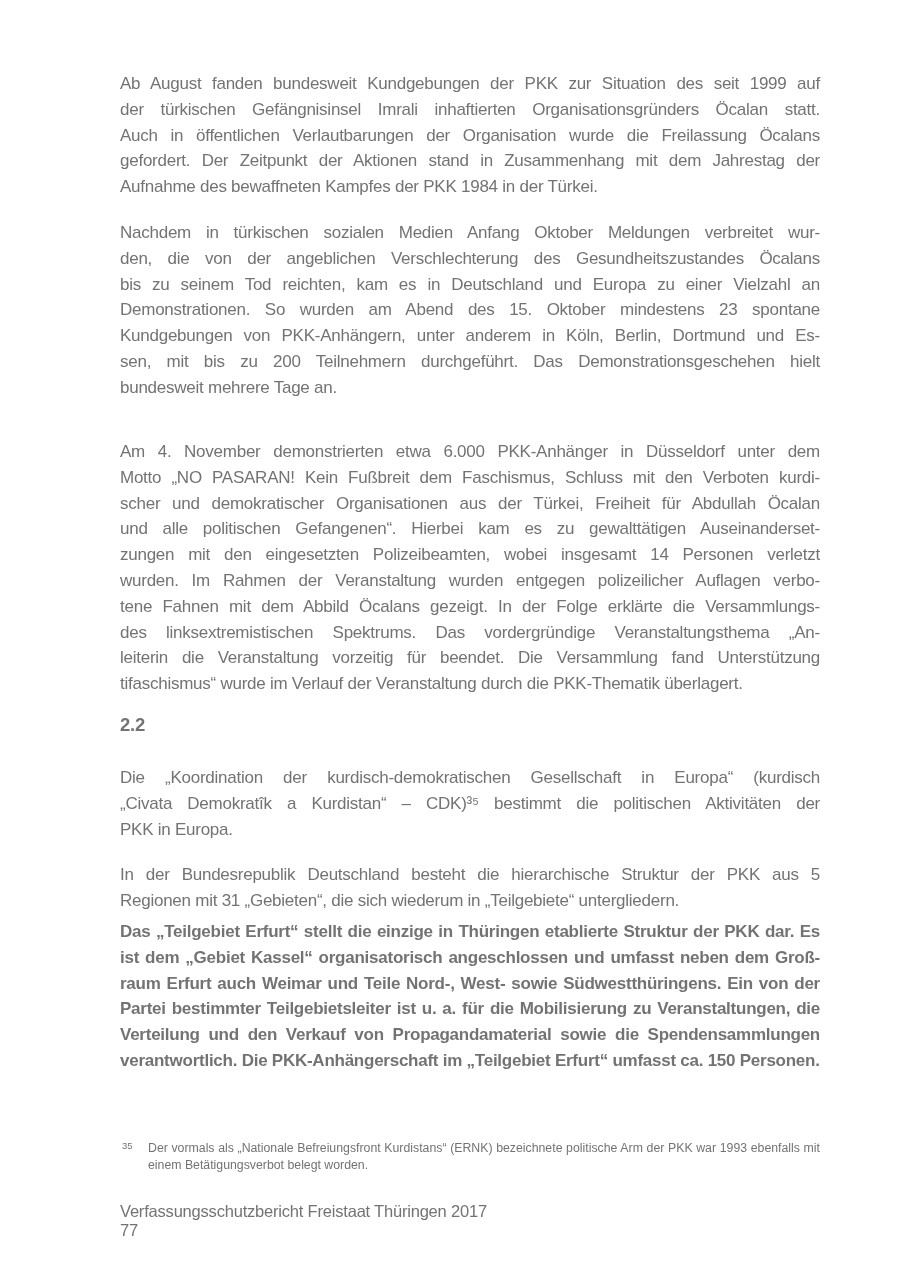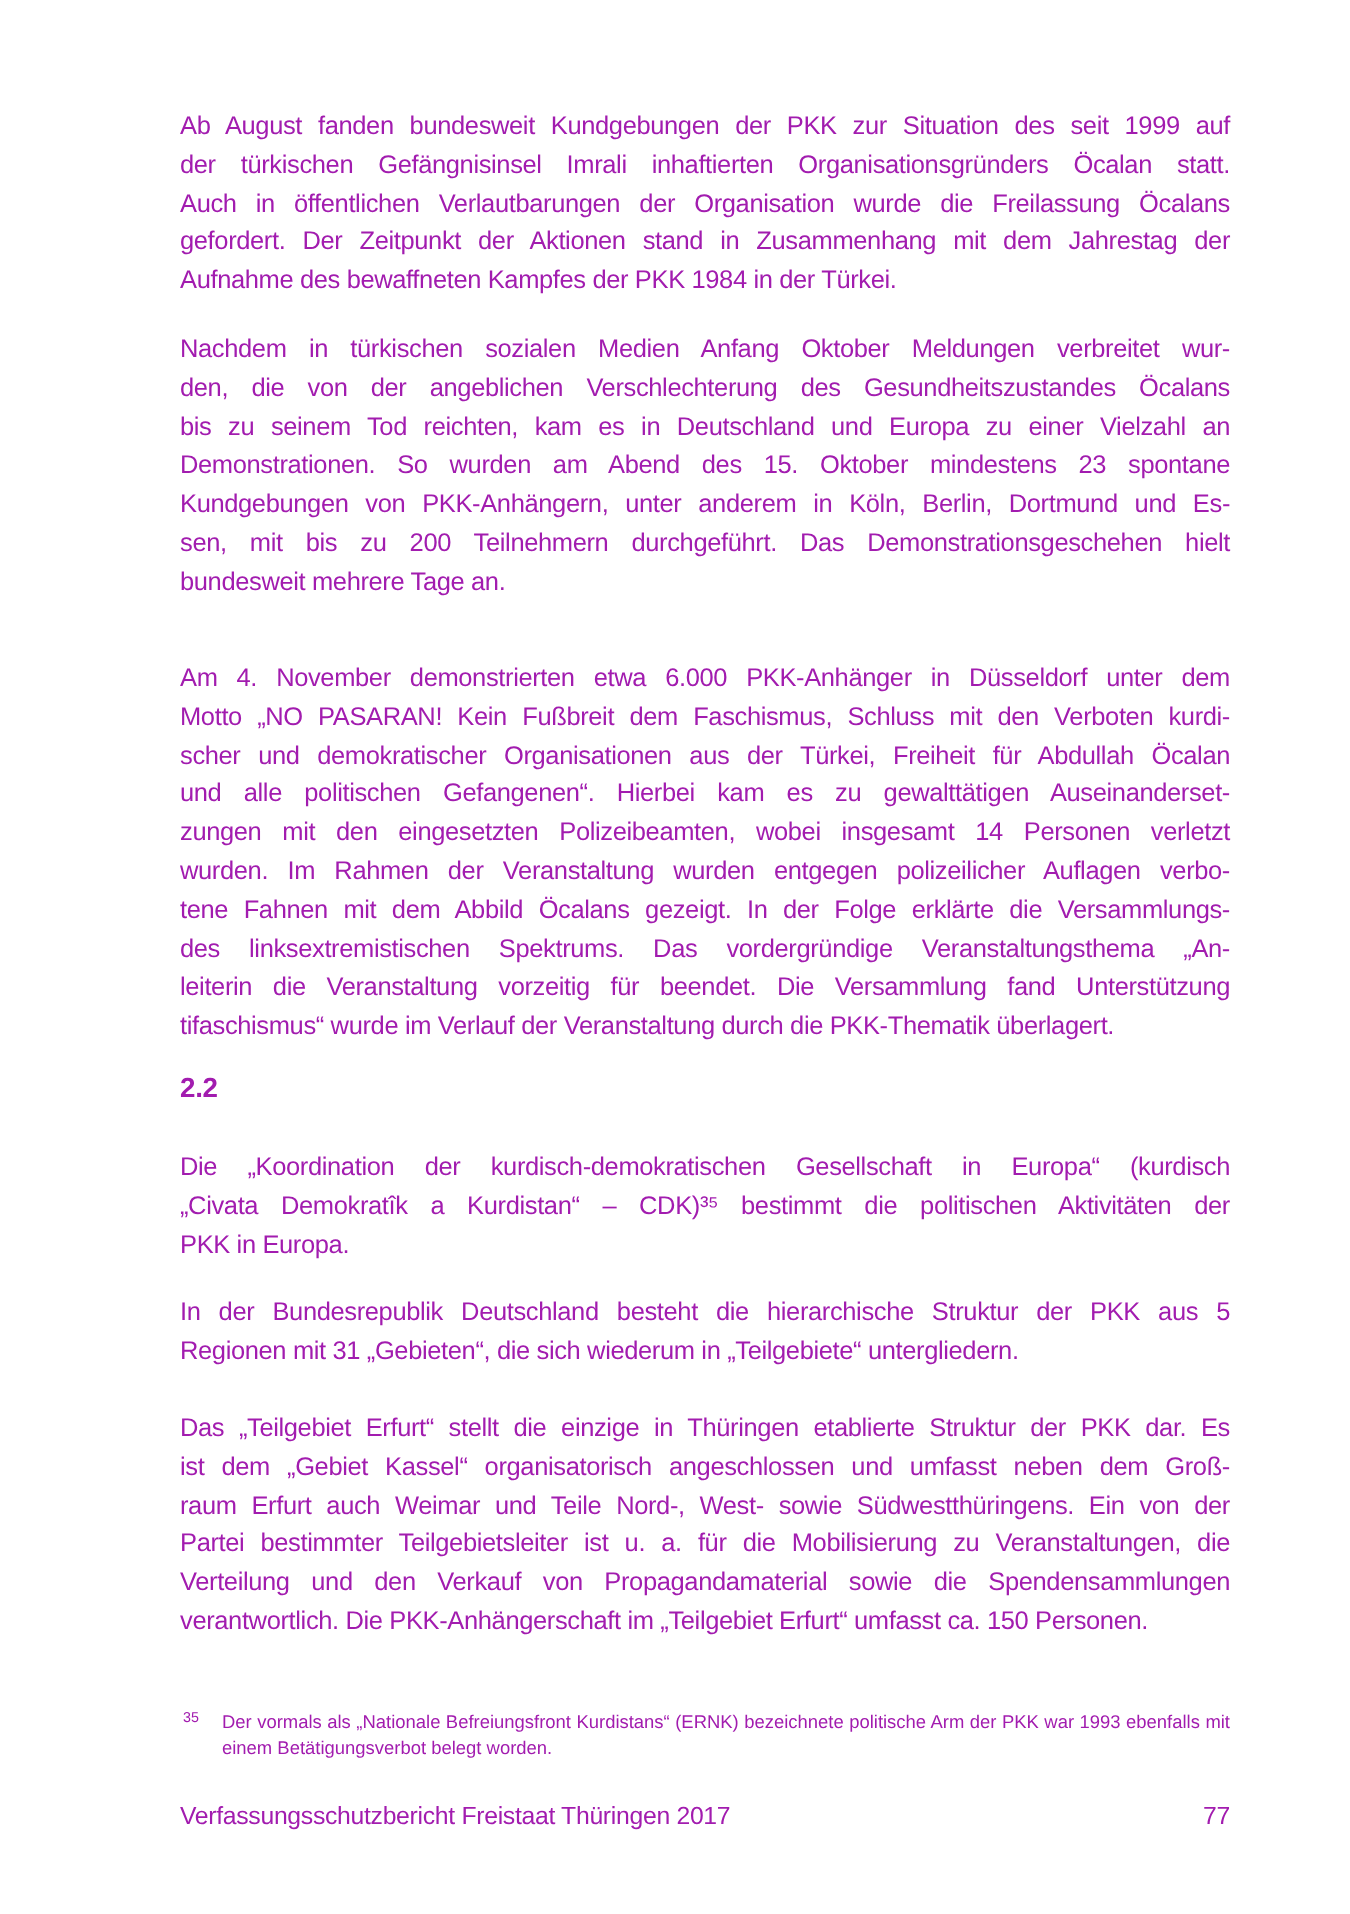--- a/index.html
+++ b/index.html
@@ -6,21 +6,21 @@
     margin: 0;
     padding: 0;
     background: #ffffff;
   }
   .page {
     position: relative;
     width: 900px;
     height: 1276px;
     background: #ffffff;
     font-family: "Liberation Sans", "DejaVu Sans", sans-serif;
-    color: #a21caf;
+    color: #737373;
     overflow: hidden;
   }
   .col {
     position: absolute;
     left: 120px;
     width: 700px;
   }
   .para {
     font-size: 17px;
     line-height: 25.8px;
@@ -123,35 +123,35 @@
       <div class="line">Die „Koordination der kurdisch-demokratischen Gesellschaft in Europa“ (kurdisch</div>
       <div class="line">„Civata Demokratîk a Kurdistan“ – CDK)³⁵ bestimmt die politischen Aktivitäten der</div>
       <div class="line">PKK in Europa.</div>
     </div>
 
   <div class="col para" style="top: 862px;">
       <div class="line">In der Bundesrepublik Deutschland besteht die hierarchische Struktur der PKK aus 5</div>
       <div class="line">Regionen mit 31 „Gebieten“, die sich wiederum in „Teilgebiete“ untergliedern.</div>
     </div>
 
-  <div class="col para" style="top: 939px;">
+  <div class="col para" style="top: 919px; font-weight: bold;">
       <div class="line">Das „Teilgebiet Erfurt“ stellt die einzige in Thüringen etablierte Struktur der PKK dar. Es</div>
       <div class="line">ist dem „Gebiet Kassel“ organisatorisch angeschlossen und umfasst neben dem Groß-</div>
       <div class="line">raum Erfurt auch Weimar und Teile Nord-, West- sowie Südwestthüringens. Ein von der</div>
       <div class="line">Partei bestimmter Teilgebietsleiter ist u. a. für die Mobilisierung zu Veranstaltungen, die</div>
       <div class="line">Verteilung und den Verkauf von Propagandamaterial sowie die Spendensammlungen</div>
       <div class="line">verantwortlich. Die PKK-Anhängerschaft im „Teilgebiet Erfurt“ umfasst ca. 150 Personen.</div>
     </div>
 
   <div class="col footnote" style="top: 1140px;">
     <span class="fn-marker">35</span>
     <div class="fn-text">
         <div class="line">Der vormals als „Nationale Befreiungsfront Kurdistans“ (ERNK) bezeichnete politische Arm der PKK war 1993 ebenfalls mit</div>
         <div class="line">einem Betätigungsverbot belegt worden.</div>
       </div>
   </div>
 
-  <div class="col footer-row" style="top: 1202px;">
+  <div class="col footer-row" style="top: 1202px; flex-direction: column;">
     <span>Verfassungsschutzbericht Freistaat Thüringen 2017</span>
     <span>77</span>
   </div>
 
 </div>
 
 </body></html>

